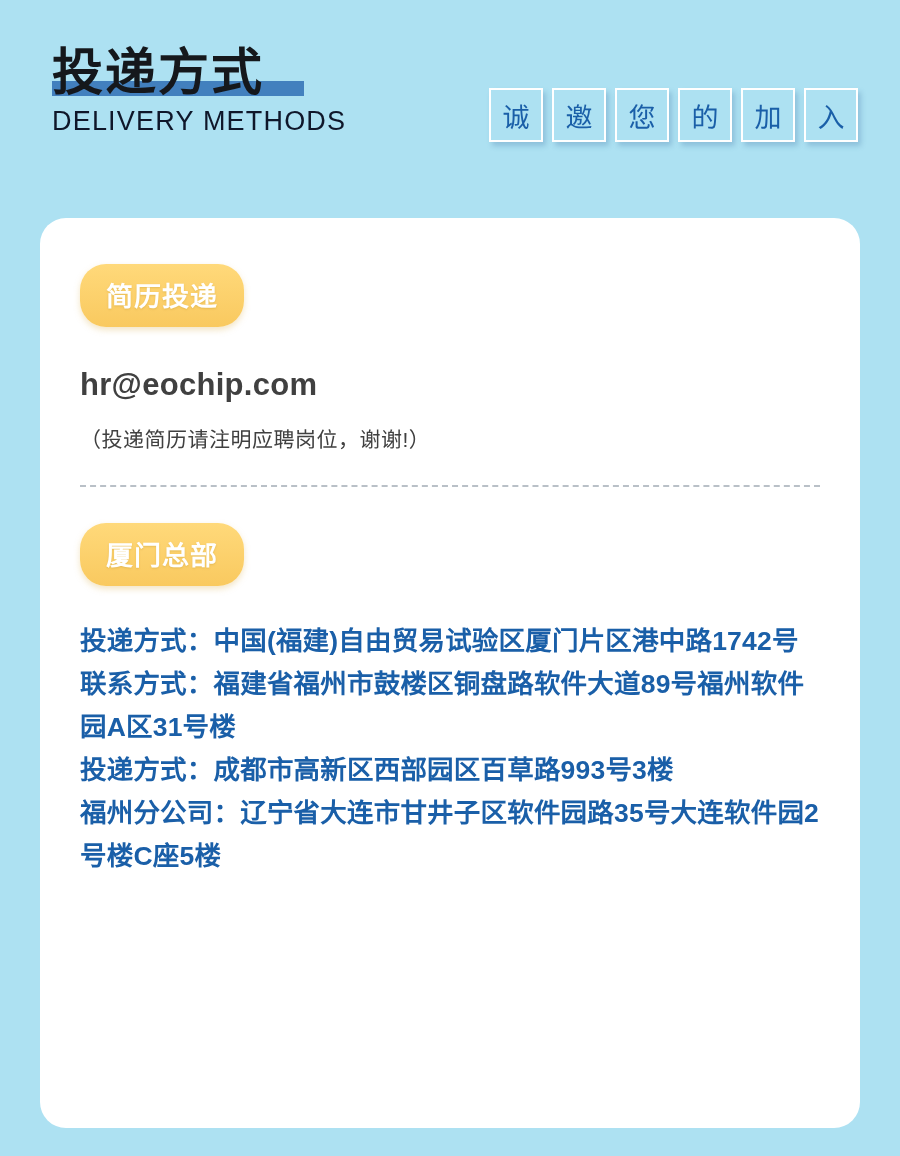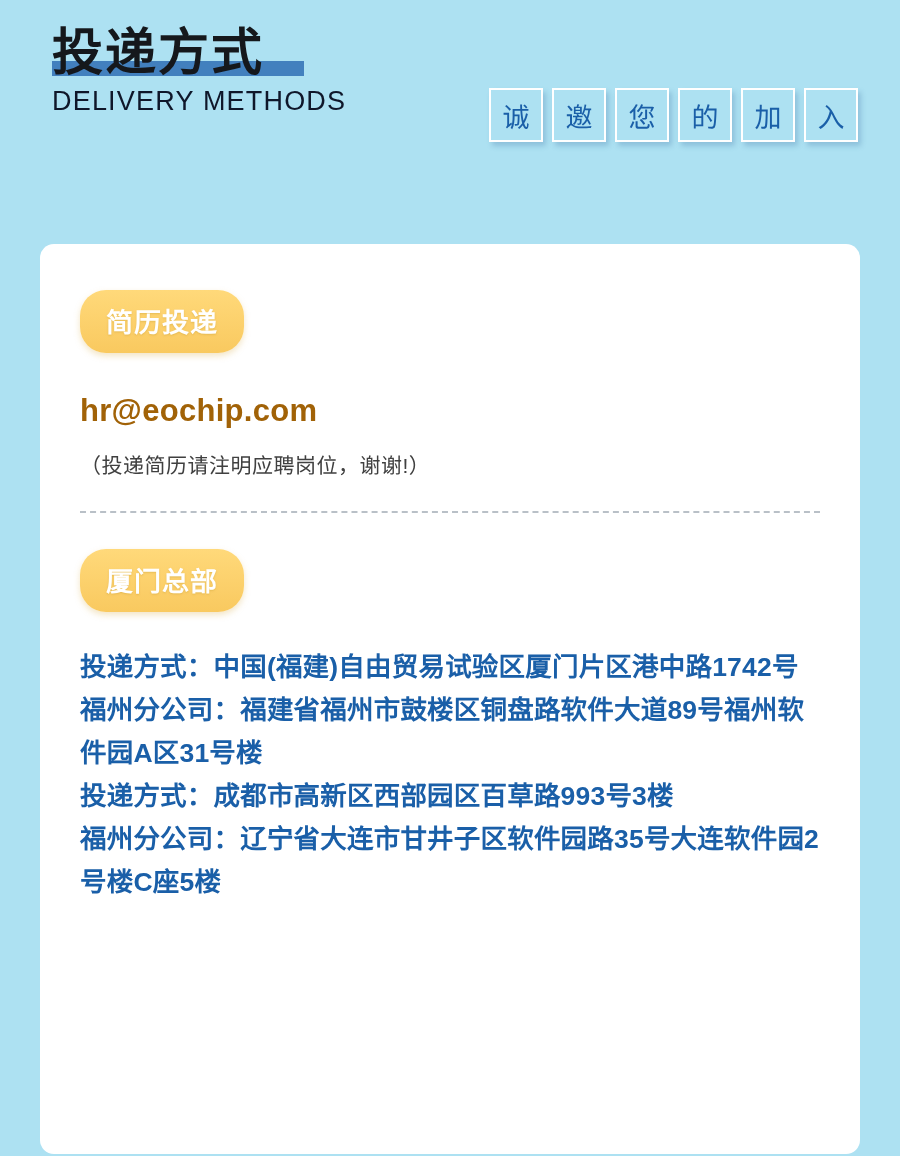--- a/index.html
+++ b/index.html
@@ -23,20 +23,21 @@
     box-sizing: border-box;
   }
   .title-block {
     position: absolute;
     left: 52px;
     top: 26px;
   }
   .title-cn-wrap {
     position: relative;
     display: inline-block;
+    margin-top: 20px;
   }
   .title-underline {
     position: absolute;
     left: 0;
     bottom: 4px;
     width: 252px;
     height: 15px;
     background: #2f6fb5;
     opacity: 0.85;
   }
@@ -80,44 +81,43 @@
   }
 
   
   .card {
     position: absolute;
     left: 40px;
     top: 218px;
     width: 820px;
     height: 910px;
     background: #ffffff;
-    border-radius: 14px;
+    border-radius: 26px;
     box-sizing: border-box;
     padding: 46px 40px 0 40px;
-    margin-top: 26px;
   }
 
   .pill {
     display: inline-block;
     background: linear-gradient(180deg, #ffd97a 0%, #f9c95f 100%);
     color: #ffffff;
     font-size: 27px;
     font-weight: bold;
     letter-spacing: 1px;
     padding: 11px 26px 13px 26px;
     border-radius: 26px;
     box-shadow: 0 3px 6px rgba(220, 180, 90, 0.35);
     text-shadow: 0 1px 2px rgba(190, 145, 40, 0.35);
   }
 
   .email {
     margin-top: 40px;
     font-size: 31px;
     font-weight: bold;
-    color: #a16207;
+    color: #404040;
     letter-spacing: 0.3px;
   }
   .note {
     margin-top: 20px;
     font-size: 21px;
     color: #404040;
     letter-spacing: 0.5px;
   }
 
   .divider {
@@ -170,19 +170,19 @@
     <div class="email">hr@eochip.com</div>
     <div class="note">（投递简历请注明应聘岗位，谢谢!）</div>
   </div>
 
   <div class="divider"></div>
 
   <div>
     <div class="pill pill-row-2">厦门总部</div>
     <div class="addresses">
       <div class="addr-line">投递方式：中国(福建)自由贸易试验区厦门片区港中路1742号</div>
-      <div class="addr-line">福州分公司：福建省福州市鼓楼区铜盘路软件大道89号福州软件园A区31号楼</div>
+      <div class="addr-line">联系方式：福建省福州市鼓楼区铜盘路软件大道89号福州软件园A区31号楼</div>
       <div class="addr-line">投递方式：成都市高新区西部园区百草路993号3楼</div>
       <div class="addr-line">福州分公司：辽宁省大连市甘井子区软件园路35号大连软件园2号楼C座5楼</div>
     </div>
   </div>
 
 </div>
 
 </body></html>

